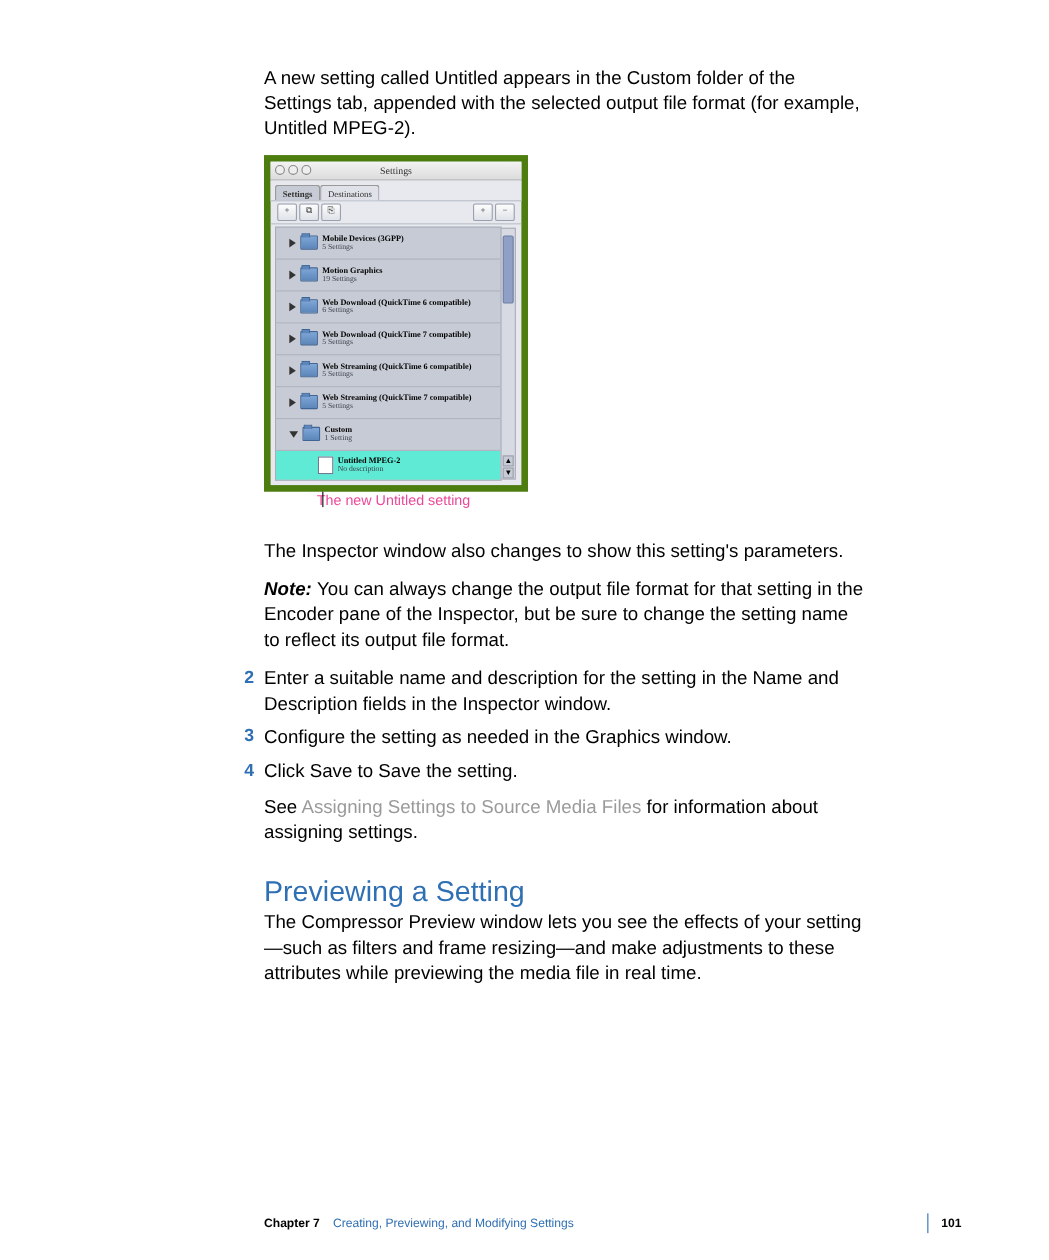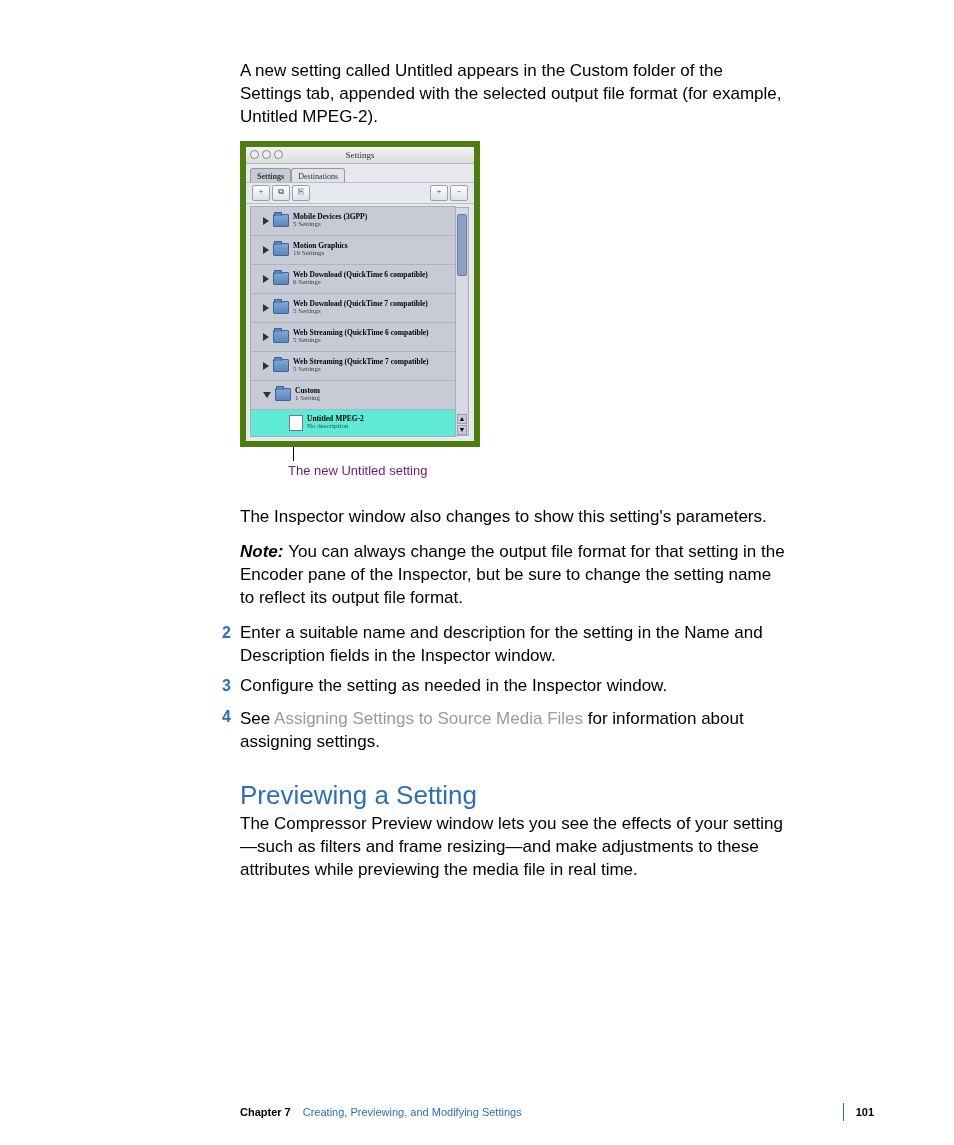--- a/index.html
+++ b/index.html
@@ -19,23 +19,23 @@
     box-sizing: border-box;
     width: 866px;
   }
   .body-text {
     font-size: 17px;
     line-height: 1.35;
     margin: 0 0 12px 0;
   }
   .caption {
     font-size: 13px;
-    color: #701a75;
+    color: #ec4899;
     margin-left: 48px;
-    margin-top: 16px;
+    margin-top: 0;
   }
   ol.steps {
     list-style: none;
     padding: 0;
     margin: 0 0 10px 0;
   }
   ol.steps li {
     position: relative;
     padding-left: 0;
     margin: 0 0 8px 0;
@@ -314,22 +314,22 @@
   <div class="caption">The new Untitled setting</div>
 
   <p class="body-text" style="margin-top:28px">The Inspector window also changes to show this setting's parameters.</p>
 
   <p class="body-text">
     <span class="note-label">Note:</span>&nbsp;<span>You can always change the output file format for that setting in the Encoder pane of the Inspector, but be sure to change the setting name to reflect its output file format.</span>
   </p>
 
   <ol class="steps">
     <li><span class="num">2</span><span>Enter a suitable name and description for the setting in the Name and Description fields in the Inspector window.</span></li>
-    <li><span class="num">3</span><span>Configure the setting as needed in the Inspector window.</span></li>
-    <li><span class="num">4</span></li>
+    <li><span class="num">3</span><span>Configure the setting as needed in the Graphics window.</span></li>
+    <li><span class="num">4</span><span>Click Save to Save the setting.</span></li>
   </ol>
 
   <p class="body-text">
     <span>See </span><span class="link-text">Assigning Settings to Source Media Files</span><span> for information about assigning settings.</span>
   </p>
 
 
   <h2 class="section">Previewing a Setting</h2>
   <p class="body-text">The Compressor Preview window lets you see the effects of your setting—such as filters and frame resizing—and make adjustments to these attributes while previewing the media file in real time.</p>
 

